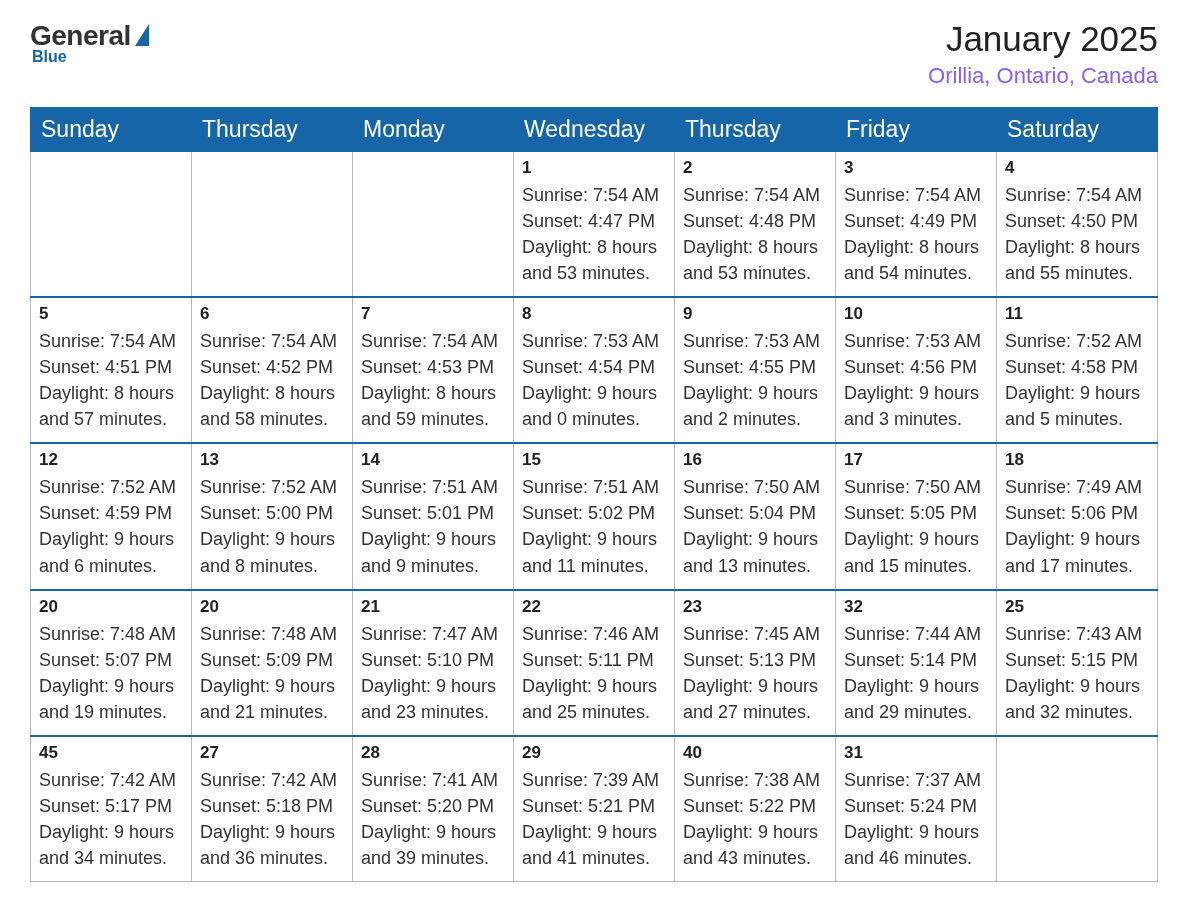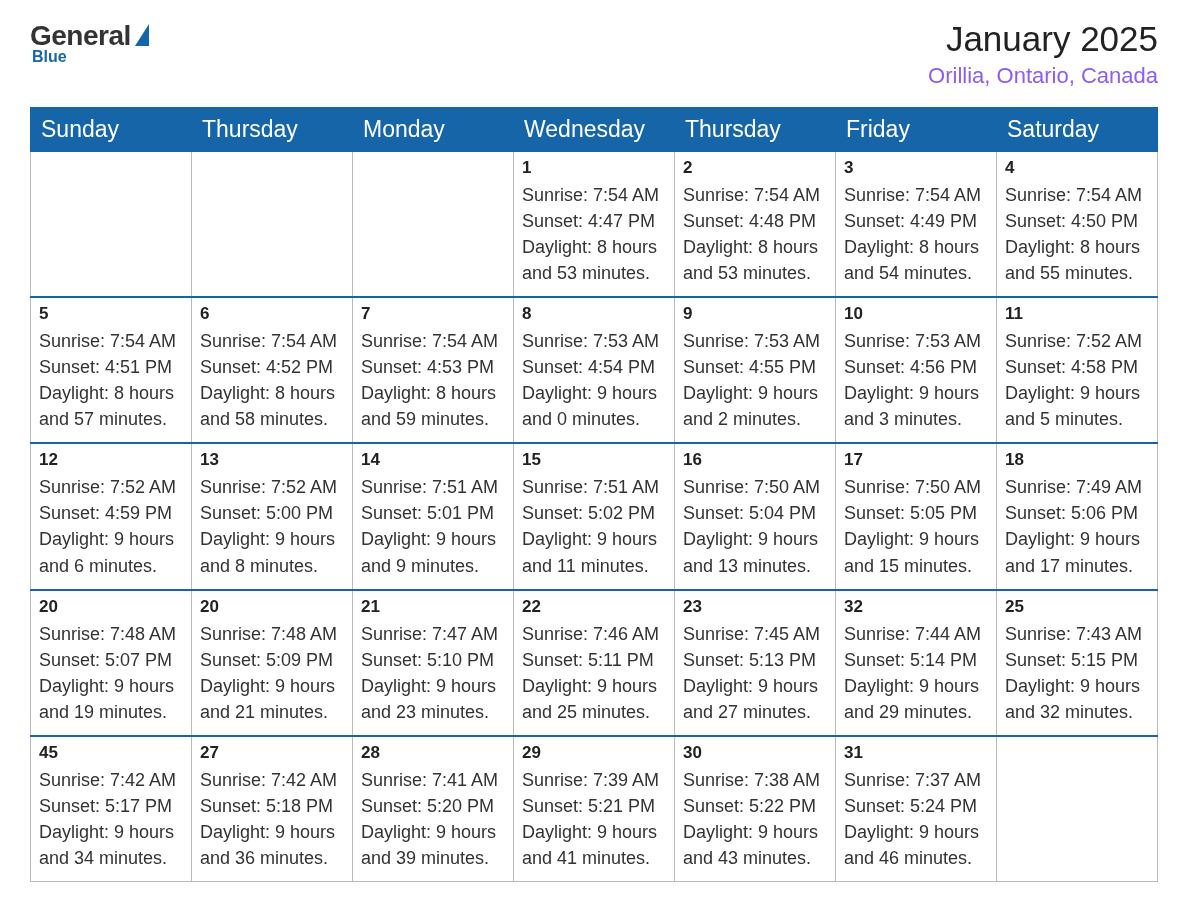--- a/index.html
+++ b/index.html
@@ -256,21 +256,21 @@
         </td>
         <td>
           <span class="day-num">28</span>
           <div class="day-info">Sunrise: 7:41 AM<br>Sunset: 5:20 PM<br>Daylight: 9 hours<br>and 39 minutes.</div>
         </td>
         <td>
           <span class="day-num">29</span>
           <div class="day-info">Sunrise: 7:39 AM<br>Sunset: 5:21 PM<br>Daylight: 9 hours<br>and 41 minutes.</div>
         </td>
         <td>
-          <span class="day-num">30</span>
+          <span class="day-num">40</span>
           <div class="day-info">Sunrise: 7:38 AM<br>Sunset: 5:22 PM<br>Daylight: 9 hours<br>and 43 minutes.</div>
         </td>
         <td>
           <span class="day-num">31</span>
           <div class="day-info">Sunrise: 7:37 AM<br>Sunset: 5:24 PM<br>Daylight: 9 hours<br>and 46 minutes.</div>
         </td>
         <td class="empty"></td>
       </tr>
     </tbody>
 </table>

